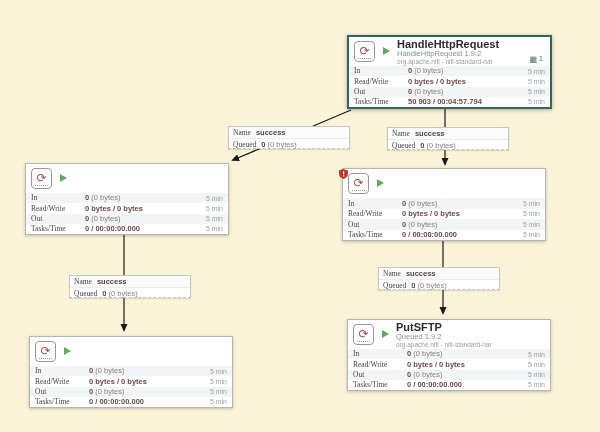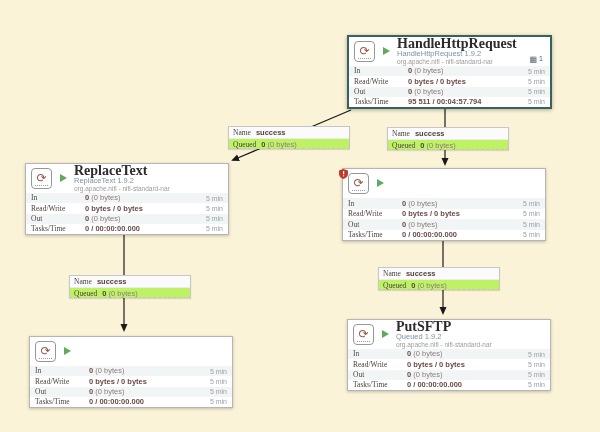--- a/index.html
+++ b/index.html
@@ -28,38 +28,38 @@
     border-bottom:1px dotted #9a9a9a;
   }
   .shield { position:absolute; left:-4px; top:-4px; display:none; }
   .proc.restricted .shield { display:block; }
   .play {
     position:absolute; left:34px; top:10px; width:0; height:0;
     border-left:7px solid #5faa60;
     border-top:4px solid transparent; border-bottom:4px solid transparent;
   }
   .titles { position:absolute; left:48px; top:2px; white-space:nowrap; }
-  .t  { font-size:14px; font-weight:bold; color:#2b2b2b; line-height:10px;font-family:Liberation Serif, serif; }
+  .t  { font-size:11px; font-weight:bold; color:#2b2b2b; line-height:10px; }
   .st { font-size:7.5px; color:#7b93a1; line-height:9px; }
   .org{ font-size:6.5px; color:#9b9b9b; line-height:8px; }
   .tasks { position:absolute; right:7px; bottom:2px; font-size:7px; color:#4c5e68; display:none; }
   .proc.has-tasks .tasks { display:block; }
   .tasks .gicon { font-size:8px; vertical-align:-1px; }
   .rows { position:absolute; left:0; right:0; top:29px; bottom:0; display:flex; flex-direction:column; }
   .row { flex:1; display:flex; align-items:center; padding:0 5px; font-size:7.5px; line-height:1; }
   .row:nth-child(odd) { background:#f2f5f6; }
   .rl { font-family:"Liberation Serif", serif; width:54px; color:#4b443f; flex:none; }
   .rv { flex:1; color:#6d4b47; white-space:nowrap; }
   .rv b { font-weight:bold; color:#6d4b47; }
   .rv .rest { color:#8d7d78; }
   .win { color:#9aa1a7; font-size:7px; flex:none; }
 
   
   .clabel {
-    position:absolute; background:#bef264;
+    position:absolute; background:#ffffff;
     border:1px solid #c6c6c6; border-bottom-style:dashed;
     box-shadow:0 1px 1px rgba(0,0,0,.12); box-sizing:border-box;
   }
   .crow { height:11px; display:flex; align-items:center; padding:0 4px; font-size:7.5px; line-height:1; white-space:nowrap; }
   .crow.namerow { border-bottom:1px solid #ececec; background:#fbfbfb; }
   .ck { font-family:"Liberation Serif", serif; color:#4b443f; margin-right:5px; }
   .cv { font-weight:bold; color:#55443f; }
   .cv .rest { font-weight:normal; color:#8d7d78; }
 </style>
 </head>
@@ -103,35 +103,30 @@
     <span class="rv"><b>0 bytes / 0 bytes</b><span class="rest"></span></span>
     <span class="win">5 min</span>
   </div>
         <div class="row">
     <span class="rl">Out</span>
     <span class="rv"><b>0</b><span class="rest"> (0 bytes)</span></span>
     <span class="win">5 min</span>
   </div>
         <div class="row">
     <span class="rl">Tasks/Time</span>
-    <span class="rv"><b>95 511 / 00:04:57.794</b><span class="rest"></span></span>
+    <span class="rv"><b>50 903 / 00:04:57.794</b><span class="rest"></span></span>
     <span class="win">5 min</span>
   </div>
       </div>
   </div>
     <div class="proc" style="left: 25px; top: 163px; width: 204px; height: 72px;">
     <div class="hdr">
       <span class="picon">⟳</span>
 
       <span class="play"></span>
-      <div class="titles">
-        <div class="t">ReplaceText</div>
-        <div class="st">ReplaceText 1.9.2</div>
-        <div class="org">org.apache.nifi - nifi-standard-nar</div>
-      </div>
 
     </div>
     <div class="rows">
         <div class="row">
     <span class="rl">In</span>
     <span class="rv"><b>0</b><span class="rest"> (0 bytes)</span></span>
     <span class="win">5 min</span>
   </div>
         <div class="row">
     <span class="rl">Read/Write</span>

